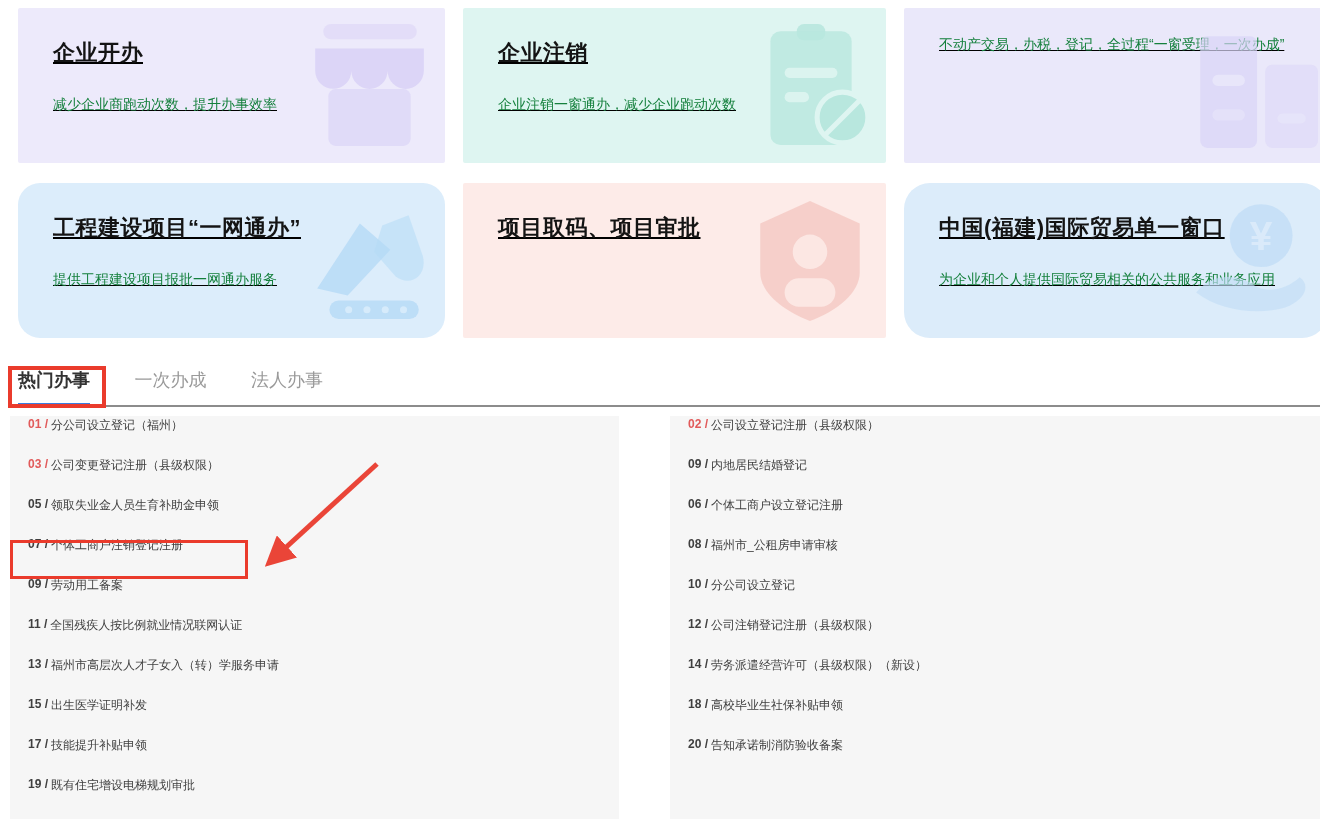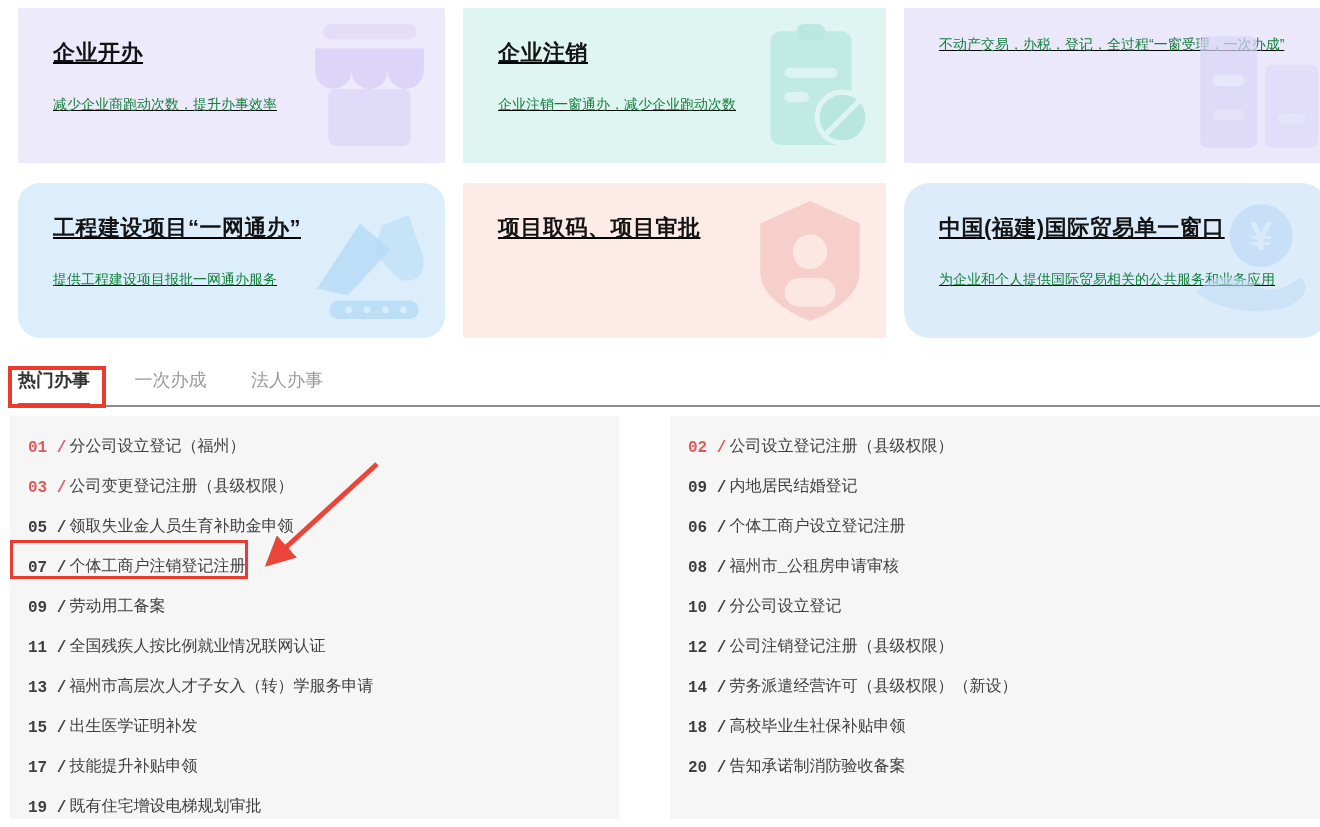--- a/index.html
+++ b/index.html
@@ -22,21 +22,21 @@
          padding-bottom:14px; margin-right:40px; position:relative; cursor:pointer; }
   .tab:first-child { margin-left:8px; }
   .tab.active { color:var(--tab-active-text,#333); font-weight:700; }
   .tab.active::after { content:""; position:absolute; left:0; right:0; bottom:-3px; height:5px;
                        background:var(--tab-active-underline,#3a7ce0); }
 
   
   .lists { position:absolute; left:10px; top:416px; display:flex; }
   .col { width:609px; height:403px; background:var(--list-bg,#f6f6f6); padding-top:1px; }
   .col-right { width:650px; margin-left:51px; }
-  .item { height:40px; display:flex; align-items:flex-end; padding-left:18px; font-size:16px; cursor:pointer; white-space:nowrap;font-family:Liberation Mono, monospace; }
+  .item { height:40px; display:flex; align-items:flex-start; padding-left:18px; font-size:12px; cursor:pointer; white-space:nowrap; }
   .item-num { font-weight:700; color:var(--item-text,#3f3f3f); margin-right:3px; }
   .item.hot .item-num { color:var(--hot-number,#e15a5a); }
   .item-label { color:var(--item-text,#3f3f3f); }
 
   
   .anno { position:absolute; pointer-events:none; }
   .anno-tab  { left:8px;  top:366px; width:98px;  height:42px; border:4px solid var(--annotation,#ea3b2c); }
   .anno-item { left:10px; top:540px; width:238px; height:39px; border:3px solid var(--annotation,#ea3b2c); }
   .anno-arrow { left:248px; top:454px; width:142px; height:126px; }
 </style>

